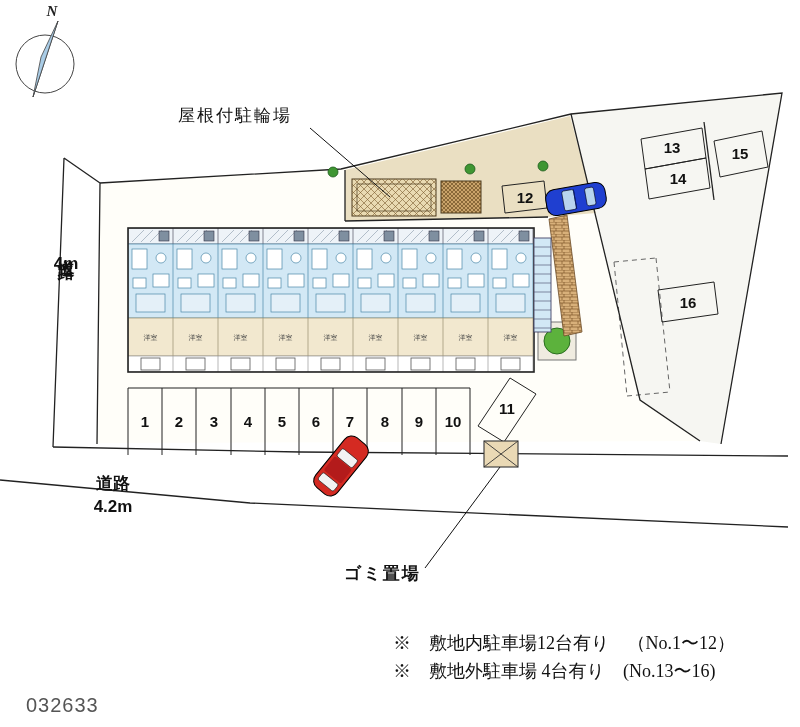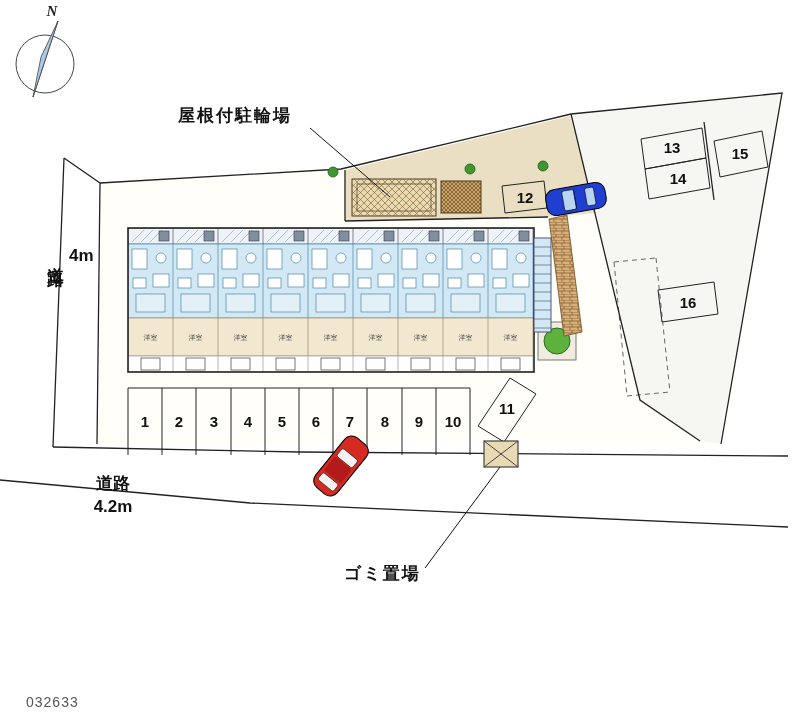--- a/index.html
+++ b/index.html
@@ -2,29 +2,29 @@
 <html><head>
 <meta charset="utf-8">
 <style>
   html,body { margin:0; padding:0; background:#ffffff; }
   .canvas {
     position:relative; width:800px; height:727px; overflow:hidden;
     font-family:"Liberation Sans", sans-serif; background:#ffffff;
   }
   .canvas svg { position:absolute; left:0; top:0; }
   .lbl { position:absolute; color:#111; white-space:nowrap; }
-  .lbl-bike    { left:178px; top:104px; font-size:17px; font-family:"Liberation Serif",serif; letter-spacing:2px; font-weight:700; }
+  .lbl-bike    { left:178px; top:104px; font-size:17px; font-family:"Liberation Serif",serif; letter-spacing:2px; font-weight:400; }
   .lbl-garbage { left:344px; top:562px; font-size:17px; font-family:"Liberation Serif",serif; letter-spacing:2px; font-weight:700; }
-  .lbl-road-left { left:44px; top:246px; width:44px; display:flex; align-items:center; gap:2px;
+  .lbl-road-left { left:44px; top:246px; width:44px; display:flex; flex-direction:column; align-items:center; gap:2px;
                    font-size:17px; font-weight:600; }
   .lbl-road-left .vert { writing-mode:vertical-rl; text-orientation:upright; letter-spacing:3px; }
   .lbl-road-bottom { left:78px; top:472px; width:70px; text-align:center; font-size:17px; font-weight:600; line-height:23px; }
   .notes { position:absolute; left:393px; top:629px; font-size:18px; line-height:28px;
            font-family:"Liberation Serif",serif; color:#111; }
-  .plan-no { position:absolute; left:26px; top:694px; font-size:14px; color:#555; letter-spacing:1px; }
+  .plan-no { position:absolute; left:26px; top:694px; font-size:20px; color:#555; letter-spacing:1px; }
   text.num  { font:600 15px "Liberation Sans",sans-serif; fill:#111; text-anchor:middle; }
   text.room { font:7px "Liberation Serif",serif; fill:#444; text-anchor:middle; }
   text.nmark { font:italic 600 15px "Liberation Serif",serif; fill:#222; text-anchor:middle; }
 </style>
 </head>
 <body>
 
 <div class="canvas">
 
 <svg width="800" height="727" viewBox="0 0 800 727">
@@ -178,17 +178,19 @@
 </div>
 
 <div class="lbl lbl-road-bottom">
   <div>道路</div>
   <div>4.2m</div>
 </div>
 
 <div class="lbl lbl-garbage">ゴミ置場</div>
 
 <div class="notes">
+  <div>※　敷地内駐車場12台有り　（No.1〜12）</div>
+  <div>※　敷地外駐車場 4台有り　(No.13〜16)</div>
 </div>
 
 <div class="plan-no">032633</div>
 
 </div>
 
 </body></html>

